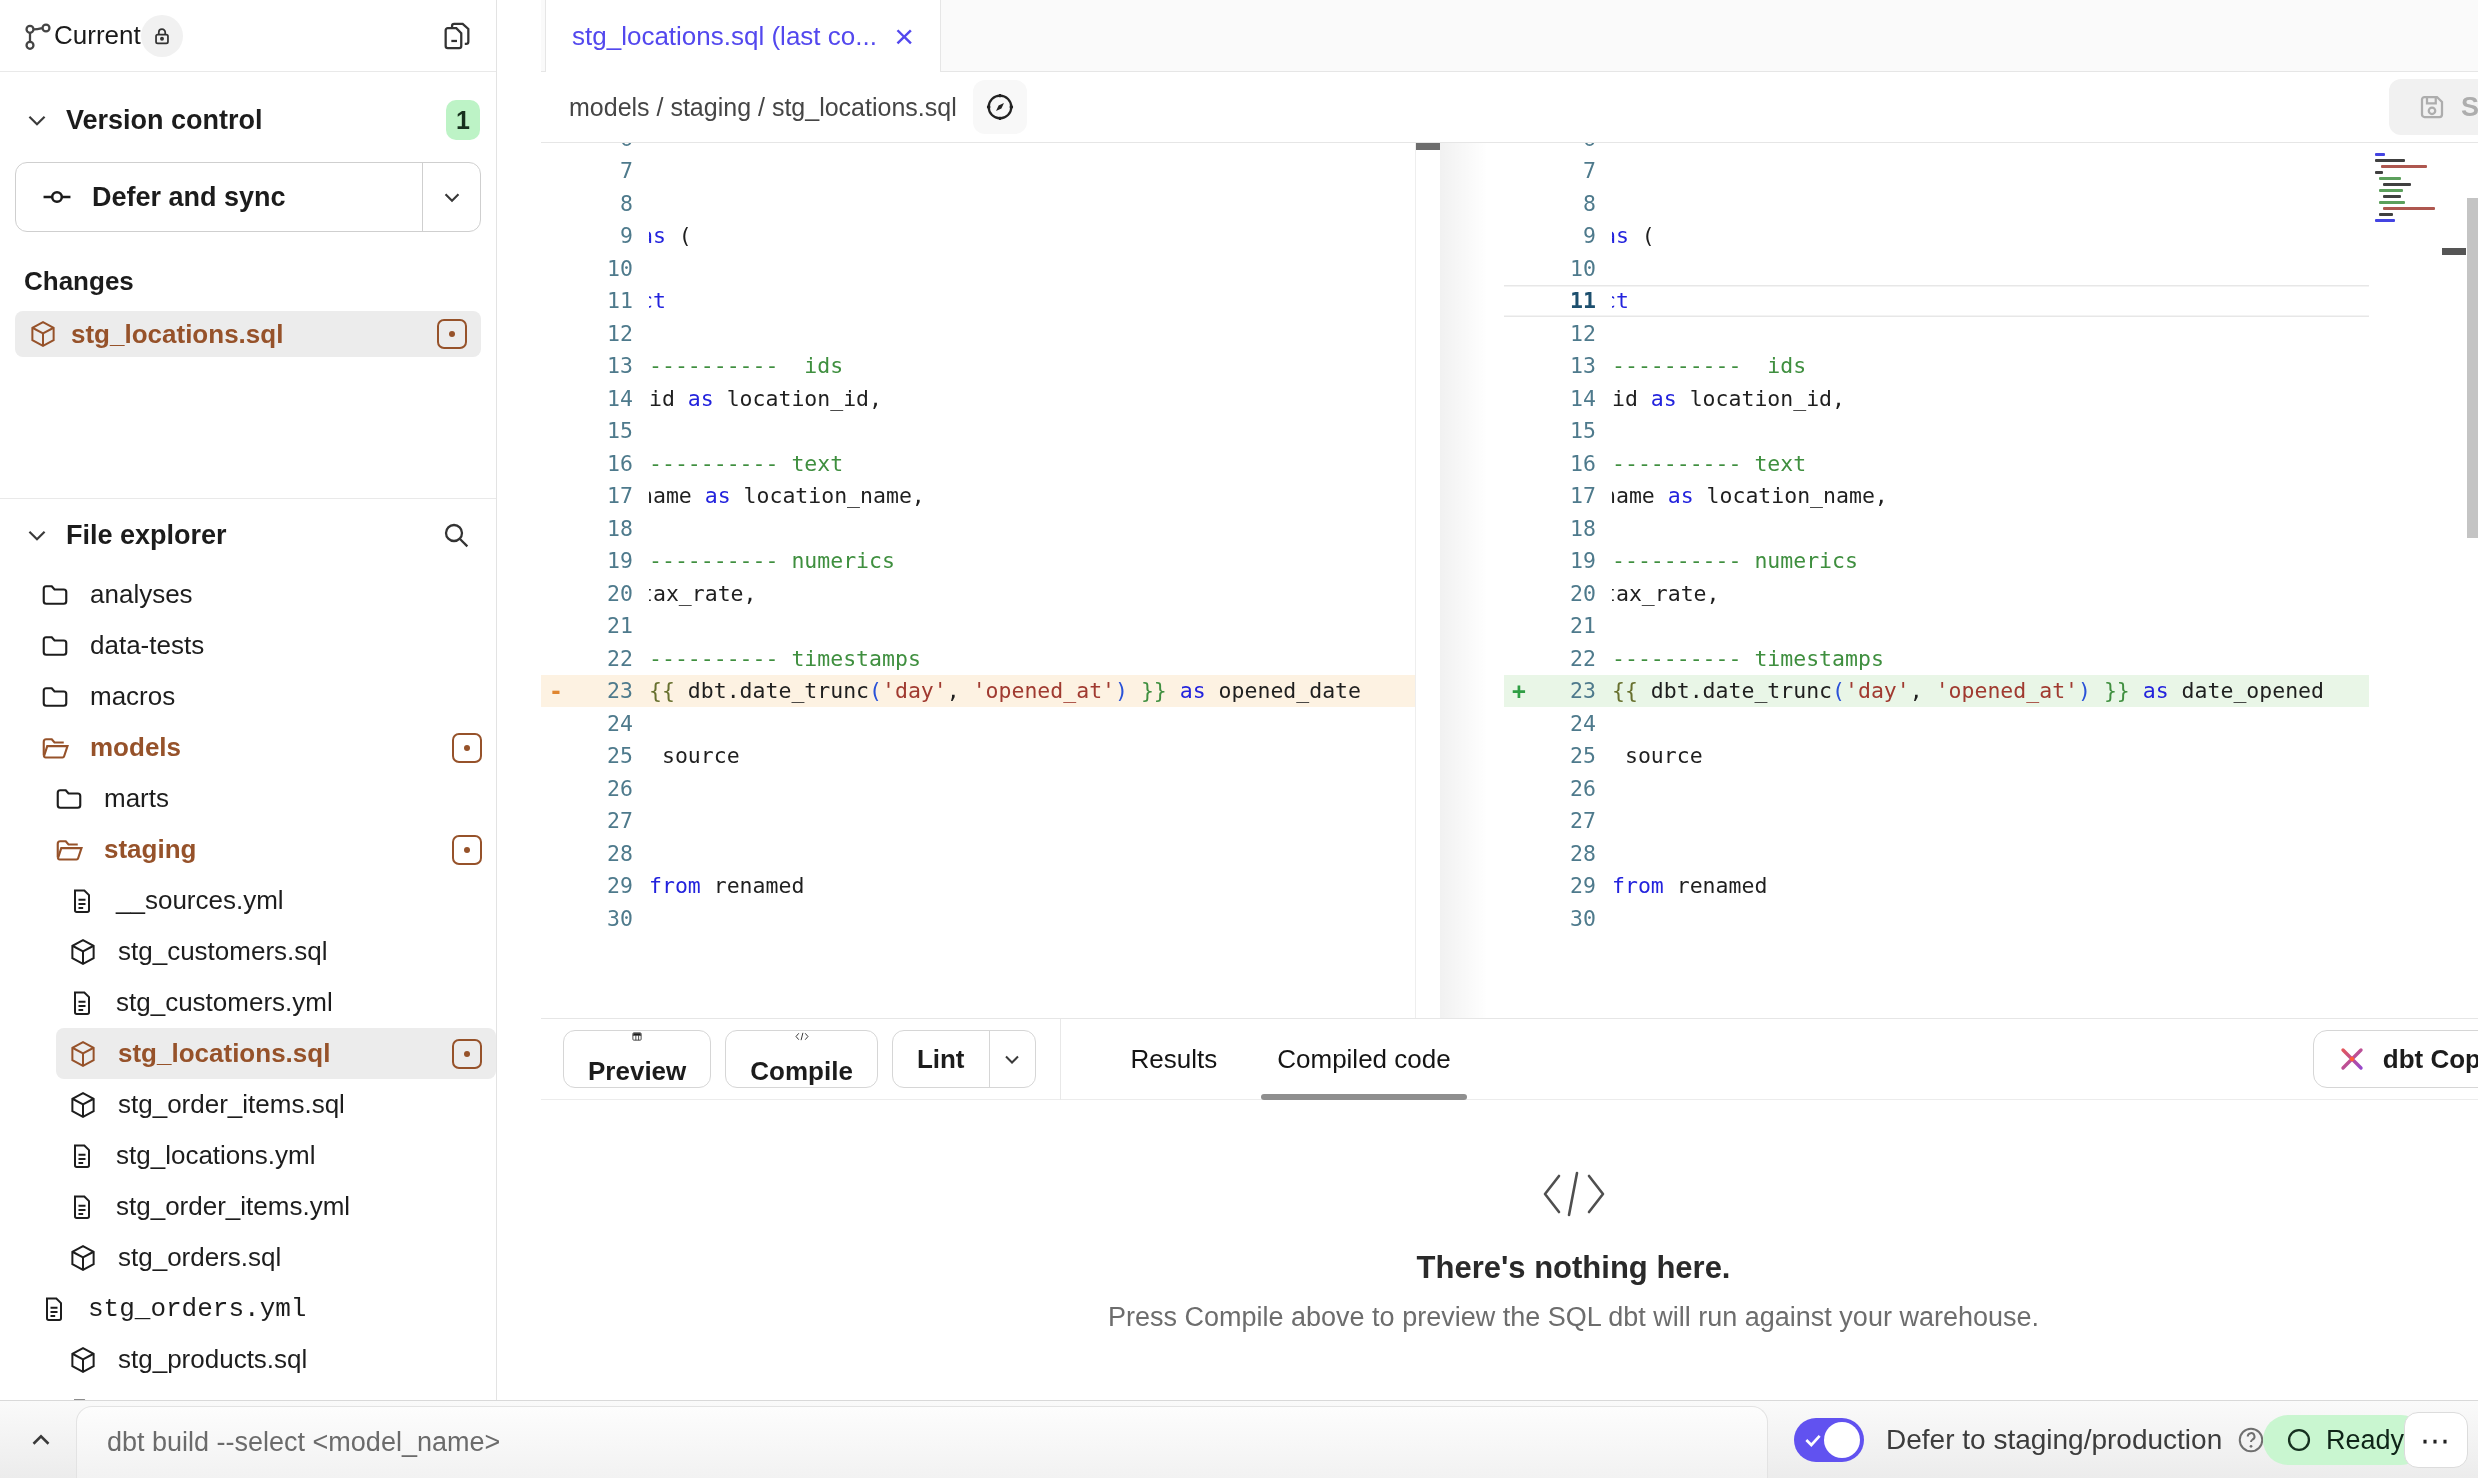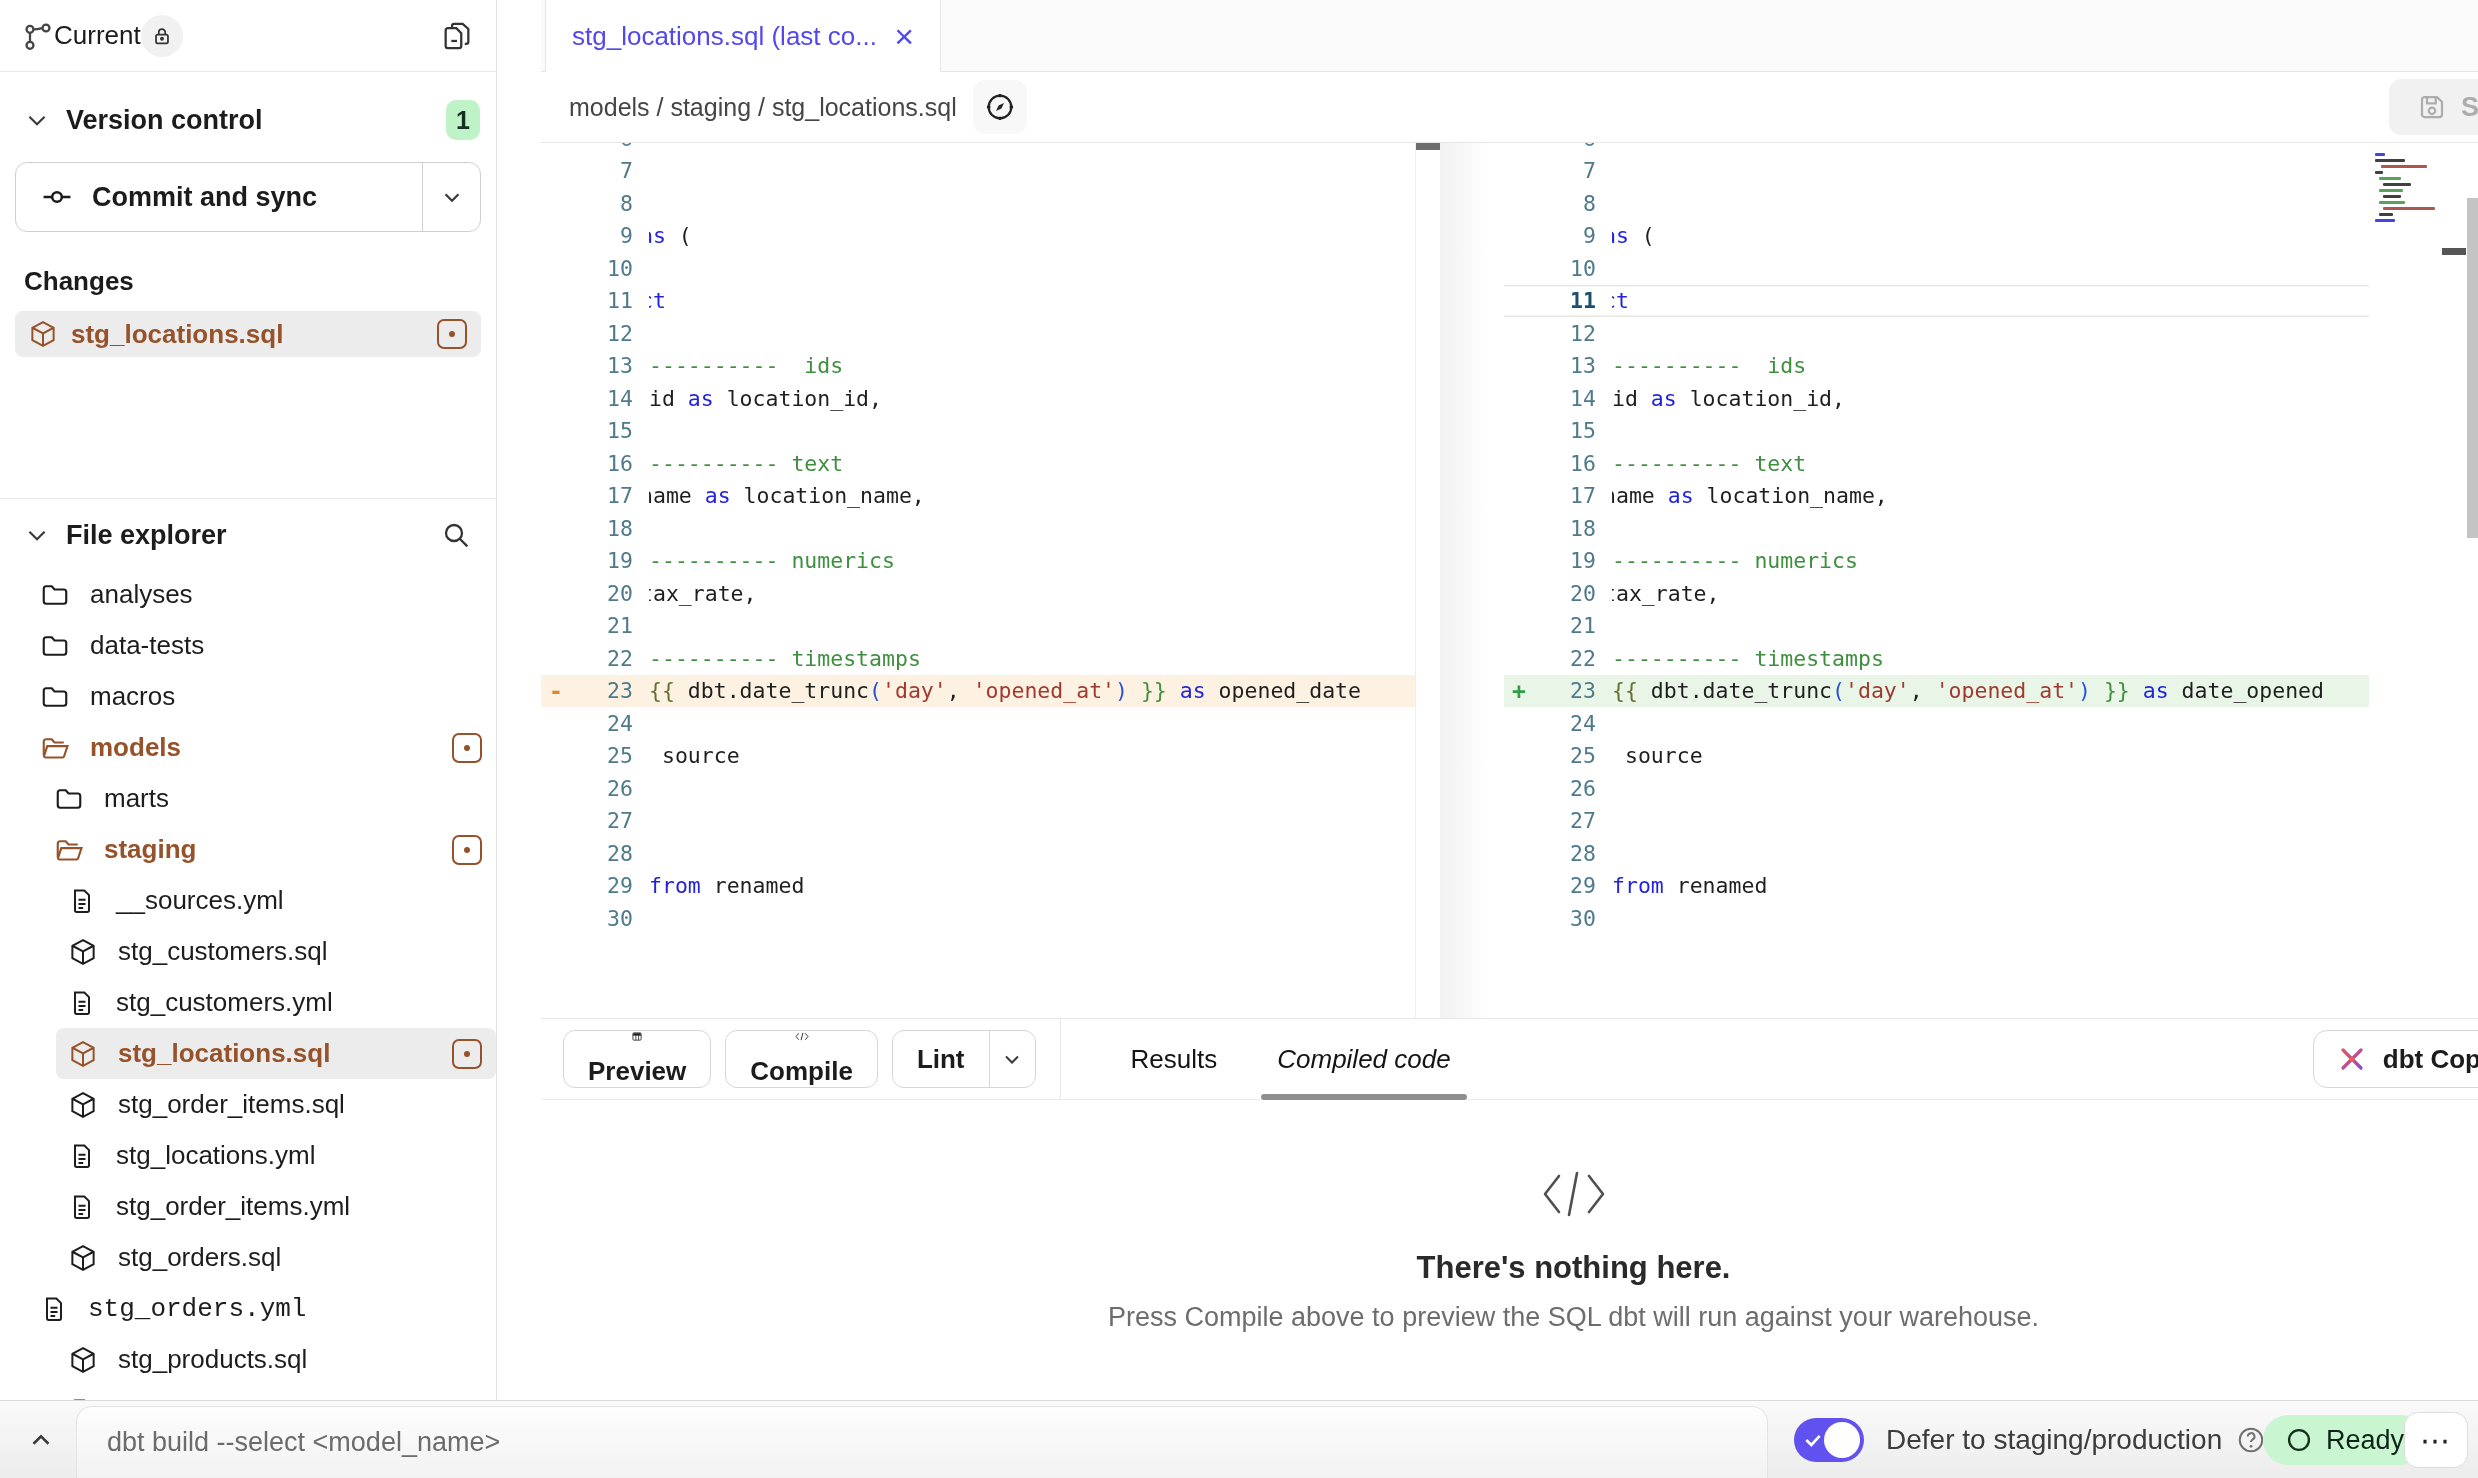--- a/index.html
+++ b/index.html
@@ -112,21 +112,21 @@
   .btn-first { margin-left:22px; }
   .btn-group { height:58px; border:1px solid #d6d6d6; border-radius:12px; background:#fff;
                display:flex; overflow:hidden; }
   .bg-main { padding:0 24px; display:flex; align-items:center; font-size:26px; font-weight:600; cursor:pointer; }
   .bg-caret { width:46px; border-left:1px solid #d6d6d6; display:flex; align-items:center;
               justify-content:center; cursor:pointer; }
   .toolbar-sep { width:1px; height:81px; background:#e8e8e8; margin-left:24px; }
   .ptabs { display:flex; height:81px; margin-left:40px; }
   .ptab { display:flex; align-items:center; padding:0 30px; font-size:26px; color:#141414;
           position:relative; cursor:pointer; }
-  .ptab.active { font-weight:500;font-style:italic; }
+  .ptab.active { font-weight:500; }
   .ptab.active::after { content:""; position:absolute; left:14px; right:14px; bottom:0; height:6px;
                         background:#8f8f8f; border-radius:3px; }
   .copilot-btn { margin-left:auto; margin-right:24px; height:58px; border:1px solid #d6d6d6;
                  border-radius:14px; display:flex; align-items:center; gap:15px; padding:0 22px;
                  font-size:26px; font-weight:600; cursor:pointer; background:#fff; }
   .empty { position:absolute; left:0; right:0; top:81px; bottom:0; display:flex;
            flex-direction:column; align-items:center; justify-content:center; }
   .empty-title { font-size:31px; font-weight:700; color:#2a2a2a; margin-top:30px; }
   .empty-sub { font-size:27px; color:#6d6d6d; margin-top:16px; }
 
@@ -197,21 +197,21 @@
     </div>
 
     <div class="commit-btn">
       <div class="commit-main">
         <span>
           <svg width="34" height="34" viewBox="0 0 24 24" fill="none" stroke="#1b1b1b" stroke-width="1.8">
             <circle cx="12" cy="12" r="3.4"></circle>
               <path d="M2.5 12 h6 M15.5 12 h6"></path>
           </svg>
         </span>
-        <span>Commit and sync</span>
+        <span>Defer and sync</span>
       </div>
       <div class="commit-caret">
         <svg width="26" height="26" viewBox="0 0 24 24" fill="none" stroke="#3a3a3a" stroke-width="2">
             <polyline points="6,9.5 12,15.5 18,9.5"></polyline>
           </svg>
       </div>
     </div>
 
     <div class="changes-label">Changes</div>
     <div id="changes-list">

